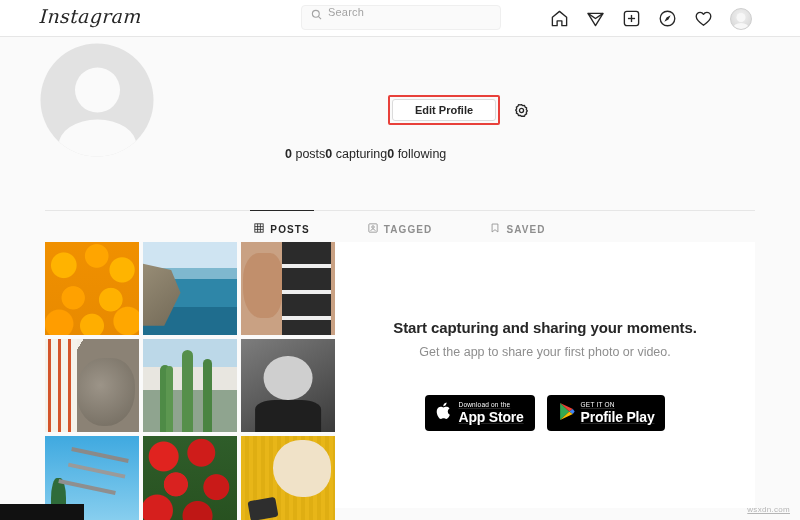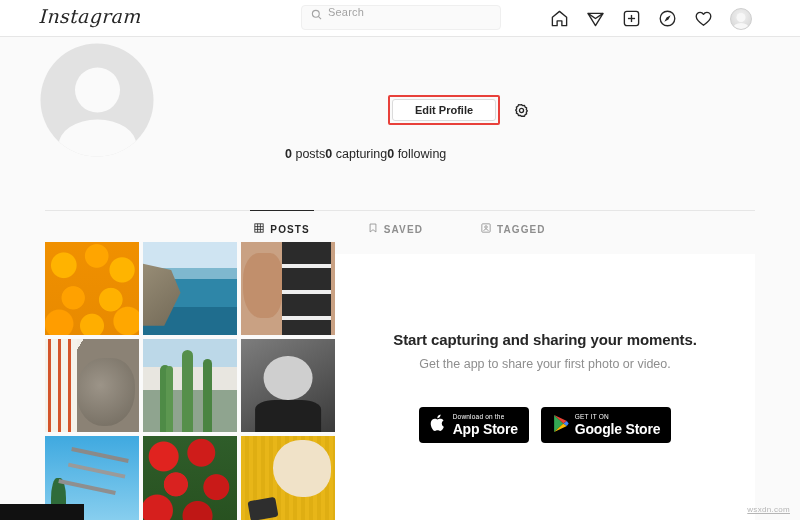--- a/index.html
+++ b/index.html
@@ -143,37 +143,37 @@
     position:absolute;left:45px;top:0;
     width:290px;
     display:grid;
     grid-template-columns:repeat(3,1fr);
     grid-auto-rows:93px;
     gap:4px;
   }
   .cell{overflow:hidden;position:relative;}
 
   .promo{
-    position:absolute;left:335px;top:12px;
+    position:absolute;left:335px;top:0;
     width:420px;height:266px;
     background:#ffffff;
     display:flex;flex-direction:column;
     align-items:center;justify-content:center;
     box-sizing:border-box;
   }
   .promo h2{
     margin:0 0 9px 0;
     font-size:15px;font-weight:bold;color:#262626;
     letter-spacing:-.1px;
   }
   .promo p{
     margin:0 0 36px 0;
     font-size:12.5px;color:#8e8e8e;
   }
-  .badges{display:flex;gap:12px;}
+  .badges{display:flex;gap:12px;text-decoration:underline;}
   .badge{
     background:#000;border-radius:4px;
     display:flex;align-items:center;gap:6px;
     padding:6px 11px;cursor:pointer;
   }
   .badge .bt{display:flex;flex-direction:column;line-height:1;color:#fff;}
   .badge .small{font-size:6.5px;letter-spacing:.2px;margin-bottom:2px;}
   .badge .big{font-size:14px;font-weight:bold;letter-spacing:-.2px;}
 
   .watermark{
@@ -349,35 +349,35 @@
         <line x1="8.7" y1="2" x2="8.7" y2="22"></line>
           <line x1="15.3" y1="2" x2="15.3" y2="22"></line>
       </svg>
     </span>
     <span>POSTS</span>
   </div>
 
   <div class="tab">
     <span>
       <svg width="10" height="10" viewBox="0 0 24 24" fill="none" stroke="#8e8e8e" stroke-width="2" stroke-linejoin="round">
-        <path d="M5 2.5h14v19l-7-5.4-7 5.4z"></path>
-      </svg>
-    </span>
-    <span>SAVED</span>
+        <rect x="2" y="2" width="20" height="20" rx="2"></rect>
+        <circle cx="12" cy="9.6" r="3"></circle>
+        <path d="M6.6 19c.8-3 2.9-4.4 5.4-4.4S16.6 16 17.4 19"></path>
+      </svg>
+    </span>
+    <span>TAGGED</span>
   </div>
 
   <div class="tab">
     <span>
       <svg width="10" height="10" viewBox="0 0 24 24" fill="none" stroke="#8e8e8e" stroke-width="2" stroke-linejoin="round">
-        <rect x="2" y="2" width="20" height="20" rx="2"></rect>
-        <circle cx="12" cy="9.6" r="3"></circle>
-        <path d="M6.6 19c.8-3 2.9-4.4 5.4-4.4S16.6 16 17.4 19"></path>
-      </svg>
-    </span>
-    <span>TAGGED</span>
+        <path d="M5 2.5h14v19l-7-5.4-7 5.4z"></path>
+      </svg>
+    </span>
+    <span>SAVED</span>
   </div>
 </div>
 
 <div class="content">
 
   <div class="grid">
     <div class="cell ph-oranges"></div>
     <div class="cell ph-coast"></div>
     <div class="cell ph-strip"></div>
     <div class="cell ph-dog"></div>
@@ -410,21 +410,21 @@
         <span>
           <svg width="17" height="19" viewBox="0 0 24 26">
             <polygon points="3,1 16,13 3,25" fill="#34a853"></polygon>
             <polygon points="3,1 16,13 21,9.5" fill="#ea4335"></polygon>
             <polygon points="3,25 16,13 21,16.5" fill="#fbbc04"></polygon>
             <polygon points="21,9.5 23.5,13 21,16.5 16,13" fill="#4285f4"></polygon>
           </svg>
         </span>
         <span class="bt">
           <span class="small">GET IT ON</span>
-          <span class="big">Google Store</span>
+          <span class="big">Profile Play</span>
         </span>
       </div>
 
     </div>
   </div>
 </div>
 
 <div class="black-strip"></div>
 <div class="watermark">wsxdn.com</div>
 

